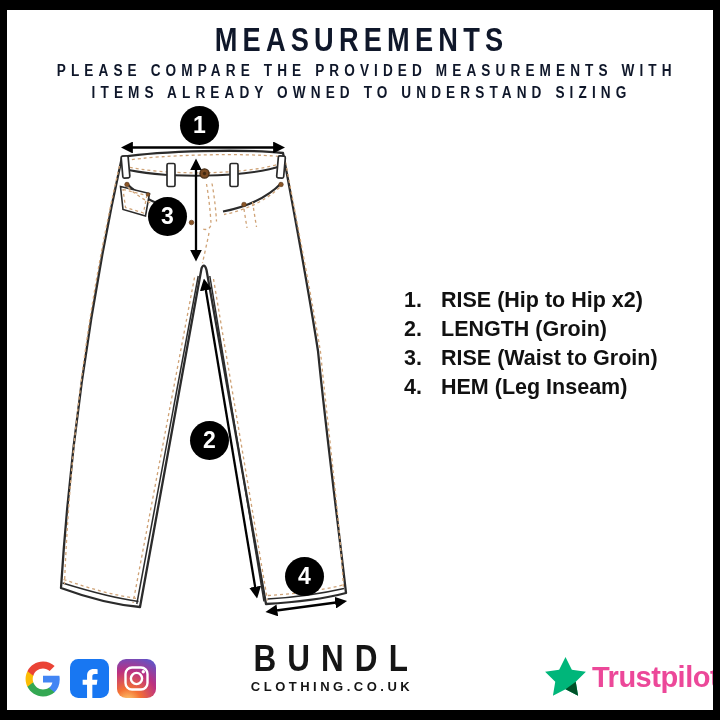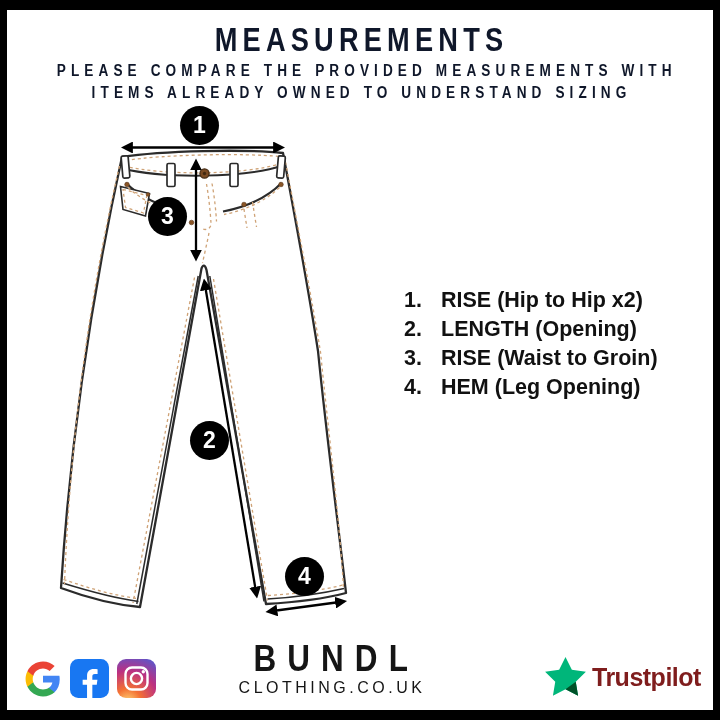--- a/index.html
+++ b/index.html
@@ -28,24 +28,24 @@
   
   .legend{position:absolute;left:404px;top:286px;z-index:3;list-style:none;margin:0;padding:0;color:#111;}
   .legend li{display:flex;height:29px;align-items:center;font-size:21.5px;font-weight:bold;white-space:nowrap;}
   .legend .num{width:37px;flex:0 0 37px;}
 
   
   .social{position:absolute;left:24px;top:659px;display:flex;gap:8px;align-items:center;z-index:3;}
   .brand{position:absolute;left:0;top:640px;width:661px;text-align:center;z-index:3;color:#151515;}
   .brand-name{display:inline-block;font-size:37px;font-weight:bold;letter-spacing:13px;margin-left:11px;
               transform:scaleX(.85);transform-origin:center;white-space:nowrap;line-height:38px;}
-  .brand-domain{display:block;margin-top:1px;font-size:16px;font-weight:normal;letter-spacing:3.5px;
+  .brand-domain{display:block;margin-top:1px;font-size:13px;font-weight:bold;letter-spacing:3.5px;
                 text-indent:3px;}
   .trustpilot{position:absolute;left:544px;top:655px;display:flex;align-items:center;gap:5px;z-index:3;}
-  .tp-label{font-size:25px;font-weight:bold;letter-spacing:-0.5px;color:#7f1d1d;line-height:44px;}
+  .tp-label{font-size:29px;font-weight:bold;letter-spacing:-0.5px;color:#ec4899;line-height:44px;}
 </style>
 </head>
 <body>
 
 <div class="page">
 
   <svg class="jeans-svg" viewBox="0 0 720 720" xmlns="http://www.w3.org/2000/svg">
     <defs>
       <marker id="ah" viewBox="0 0 10 10" refX="7" refY="5" markerWidth="5.2" markerHeight="5.2" orient="auto-start-reverse">
         <path d="M0 0 L10 5 L0 10 Z" fill="#000"></path>
@@ -131,29 +131,29 @@
     </div>
   </div>
 
   <ul class="legend">
     <li>
       <span class="num">1.</span>
       <span>RISE (Hip to Hip x2)</span>
     </li>
     <li>
       <span class="num">2.</span>
-      <span>LENGTH (Opening)</span>
+      <span>LENGTH (Groin)</span>
     </li>
     <li>
       <span class="num">3.</span>
       <span>RISE (Waist to Groin)</span>
     </li>
     <li>
       <span class="num">4.</span>
-      <span>HEM (Leg Opening)</span>
+      <span>HEM (Leg Inseam)</span>
     </li>
   </ul>
 
   <div class="social">
     <svg width="38" height="38" viewBox="0 0 48 48" xmlns="http://www.w3.org/2000/svg">
       <path fill="#4285F4" d="M45.12 24.5c0-1.56-.14-3.06-.4-4.5H24v8.51h11.84c-.51 2.75-2.06 5.08-4.39 6.64v5.52h7.11c4.16-3.83 6.56-9.47 6.56-16.17z"></path>
       <path fill="#34A853" d="M24 46c5.94 0 10.92-1.97 14.56-5.33l-7.11-5.52c-1.97 1.32-4.49 2.1-7.45 2.1-5.73 0-10.58-3.87-12.31-9.07H4.34v5.7C7.96 41.07 15.4 46 24 46z"></path>
       <path fill="#FBBC05" d="M11.69 28.18C11.25 26.86 11 25.45 11 24s.25-2.86.69-4.18v-5.7H4.34C2.85 17.09 2 20.45 2 24c0 3.55.85 6.91 2.34 9.88l7.35-5.7z"></path>
       <path fill="#EA4335" d="M24 10.75c3.23 0 6.13 1.11 8.41 3.29l6.31-6.31C34.91 4.18 29.93 2 24 2 15.4 2 7.96 6.93 4.34 14.12l7.35 5.7c1.73-5.2 6.58-9.07 12.31-9.07z"></path>
     </svg>

